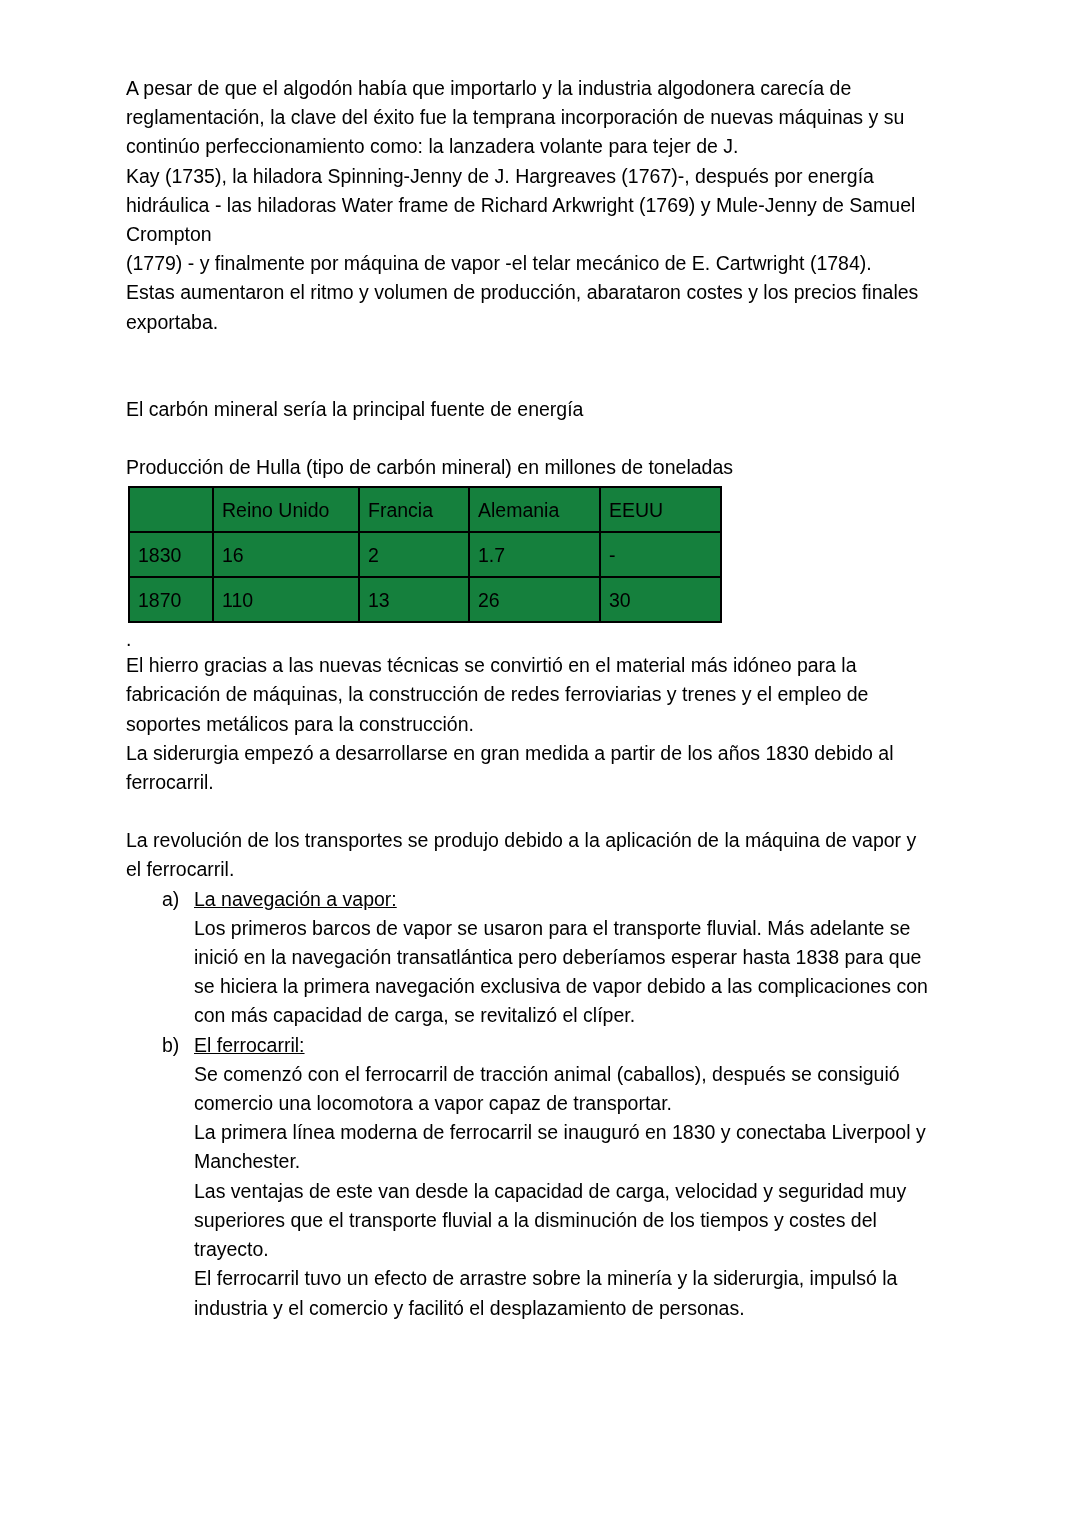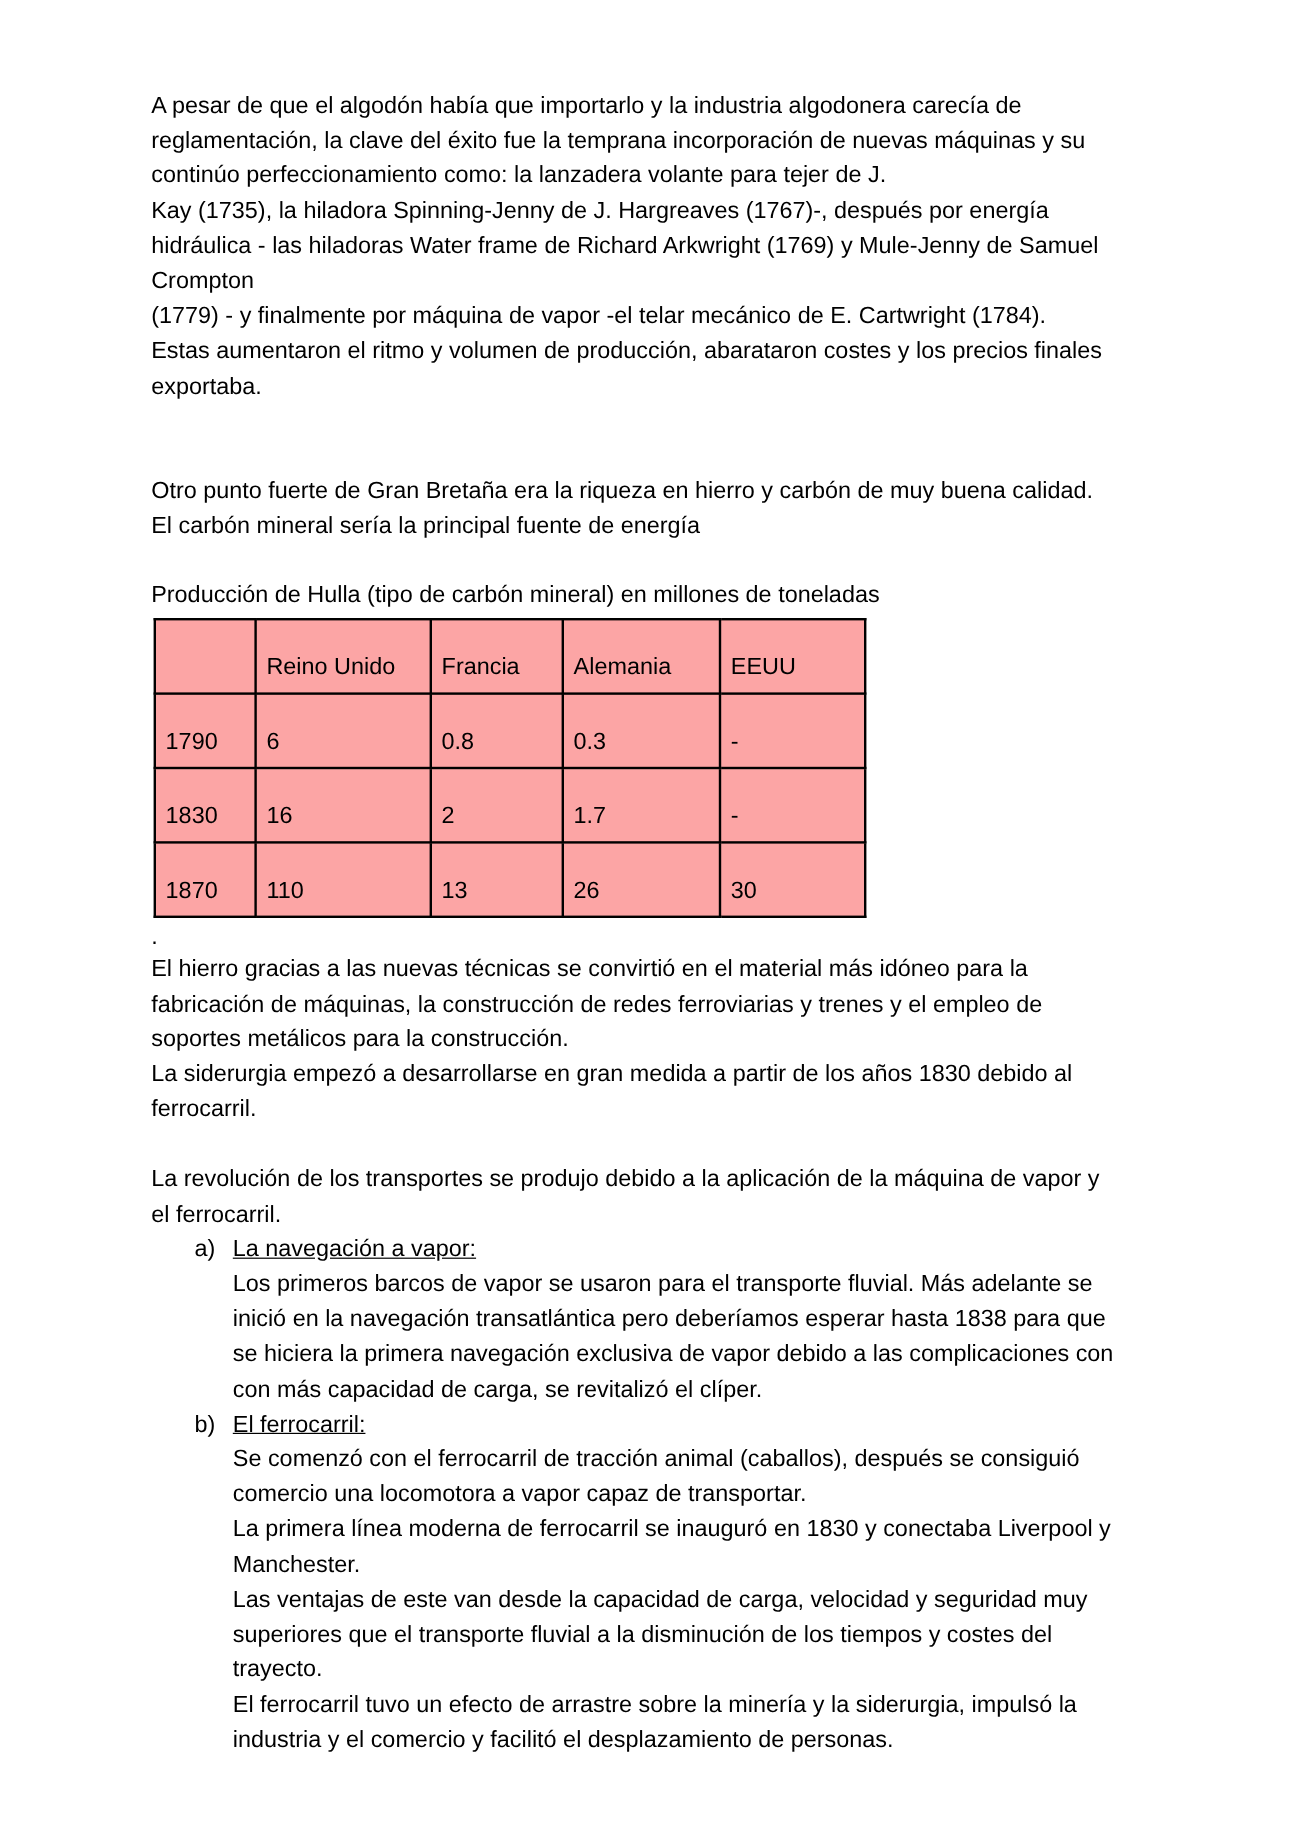--- a/index.html
+++ b/index.html
@@ -52,23 +52,23 @@
     width: 592px;
     background: #ffffff;
   }
   table.coal td, table.coal th {
     border: 2px solid #000000;
     font-size: 19.5px;
     line-height: 22px;
     font-weight: normal;
     text-align: left;
     vertical-align: middle;
-    padding: 26px 0 9px 8px;
+    padding: 9px 0 9px 8px;
     height: 25px;
-    background: #fca5a5;
+    background: #15803d;
   }
   table.coal col.c0 { width: 84px; }
   table.coal col.c1 { width: 146px; }
   table.coal col.c2 { width: 110px; }
   table.coal col.c3 { width: 131px; }
   table.coal col.c4 { width: 121px; }
 
   .dot-line {
     font-size: 19.5px;
     line-height: 24px;
@@ -120,21 +120,20 @@
       <span class="ln">hidráulica - las hiladoras Water frame de Richard Arkwright (1769) y Mule-Jenny de Samuel</span>
       <span class="ln">Crompton</span>
       <span class="ln">(1779) - y finalmente por máquina de vapor -el telar mecánico de E. Cartwright (1784).</span>
       <span class="ln">Estas aumentaron el ritmo y volumen de producción, abarataron costes y los precios finales</span>
       <span class="ln">exportaba.</span>
     </p>
 
     <div class="gap-lg"></div>
 
     <p class="para">
-      <span class="ln">Otro punto fuerte de Gran Bretaña era la riqueza en hierro y carbón de muy buena calidad.</span>
       <span class="ln">El carbón mineral sería la principal fuente de energía</span>
     </p>
 
     <div class="gap-md"></div>
 
     <p class="table-caption">Producción de Hulla (tipo de carbón mineral) en millones de toneladas</p>
 
     <table class="coal">
       <colgroup>
         <col class="c0">
@@ -146,27 +145,20 @@
       <thead>
         <tr>
           <th></th>
           <th>Reino Unido</th>
           <th>Francia</th>
           <th>Alemania</th>
           <th>EEUU</th>
         </tr>
       </thead>
       <tbody>
-        <tr>
-          <td>1790</td>
-          <td>6</td>
-          <td>0.8</td>
-          <td>0.3</td>
-          <td>-</td>
-        </tr>
         <tr>
           <td>1830</td>
           <td>16</td>
           <td>2</td>
           <td>1.7</td>
           <td>-</td>
         </tr>
         <tr>
           <td>1870</td>
           <td>110</td>

